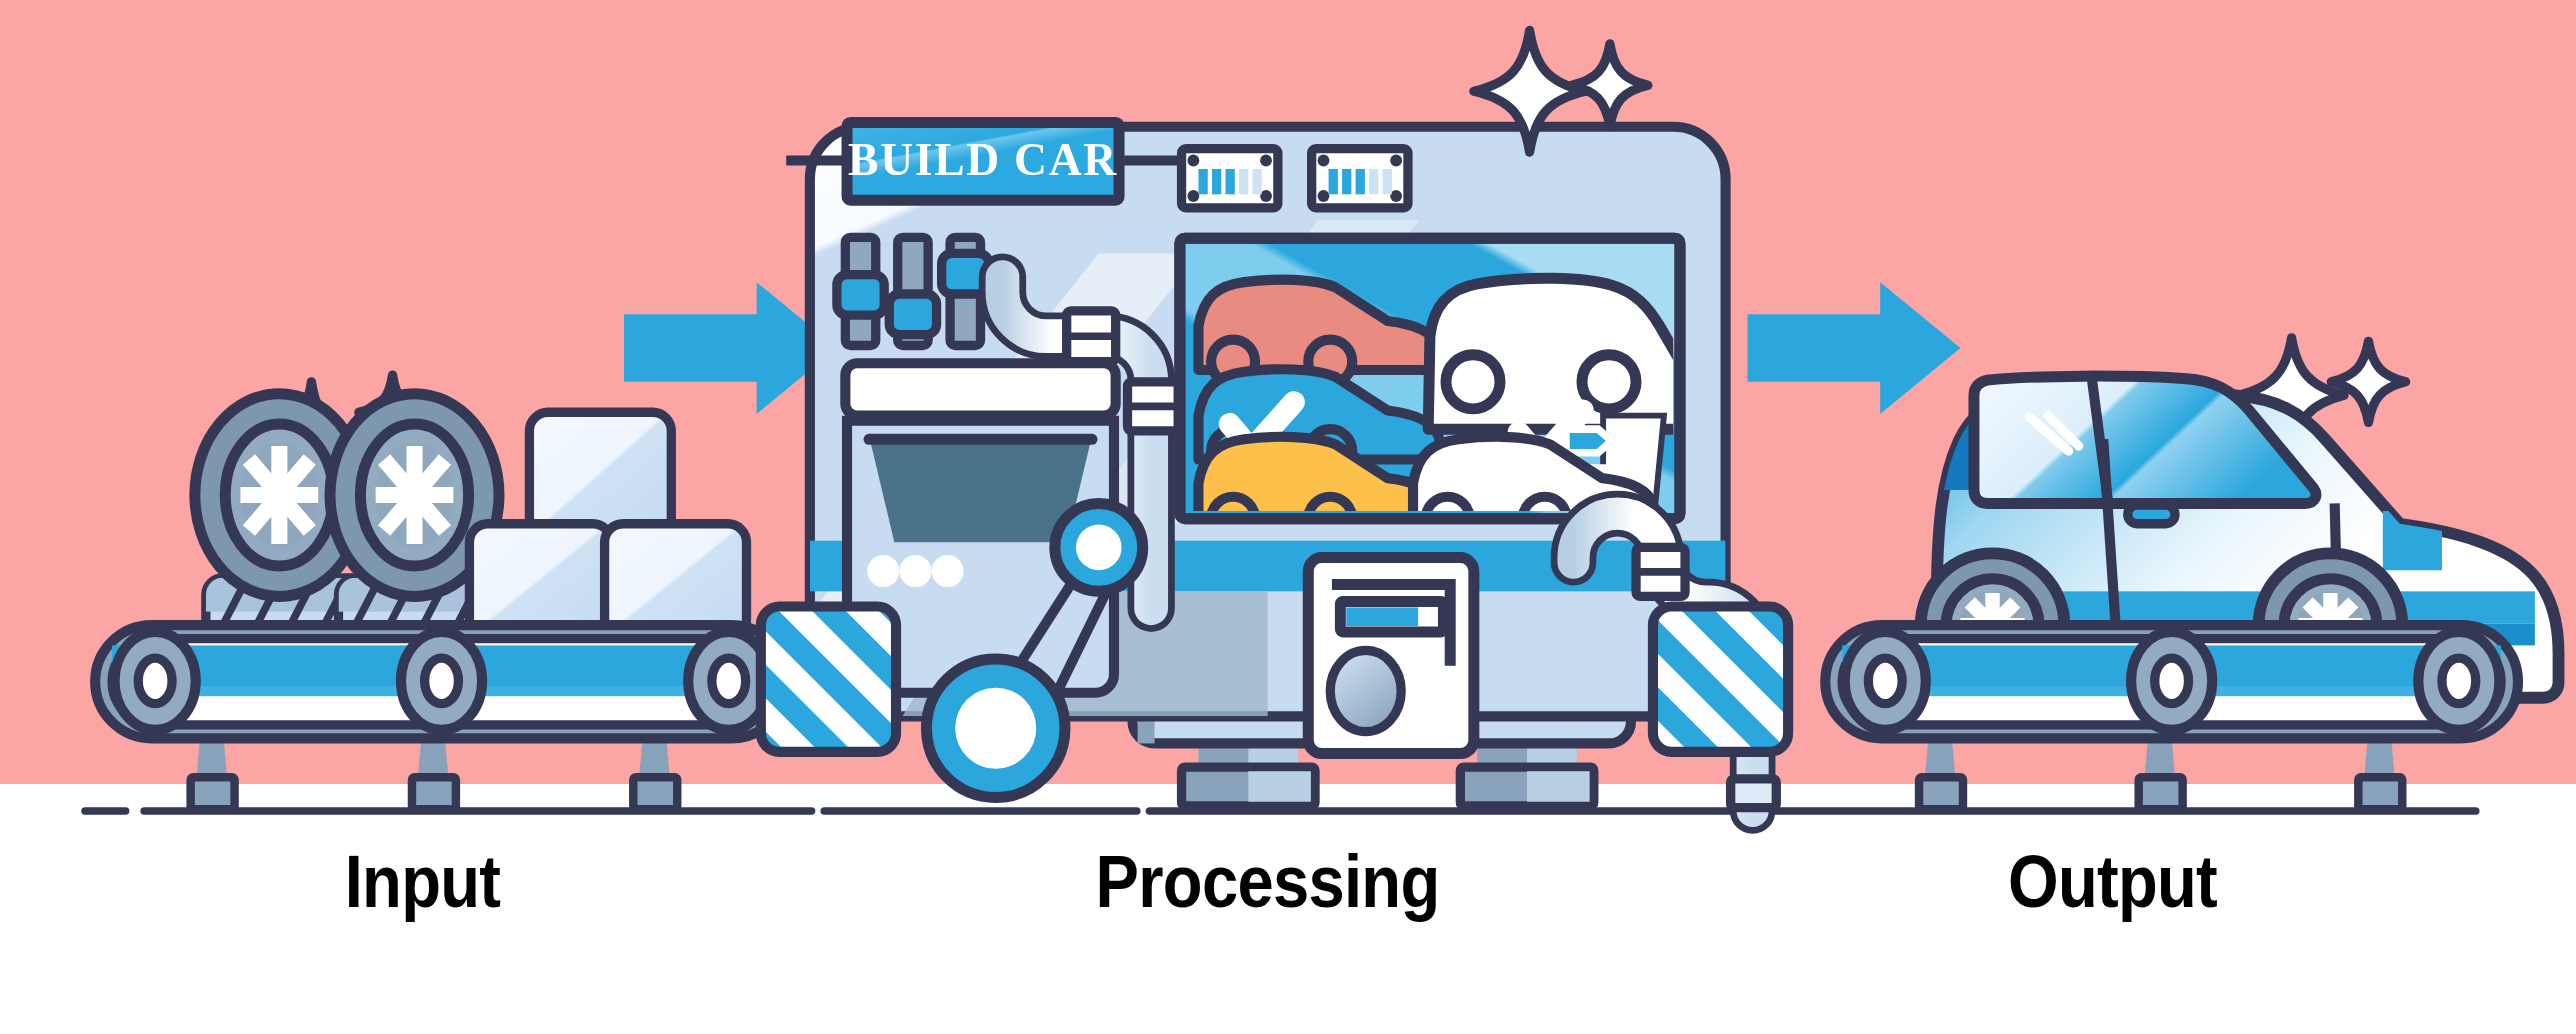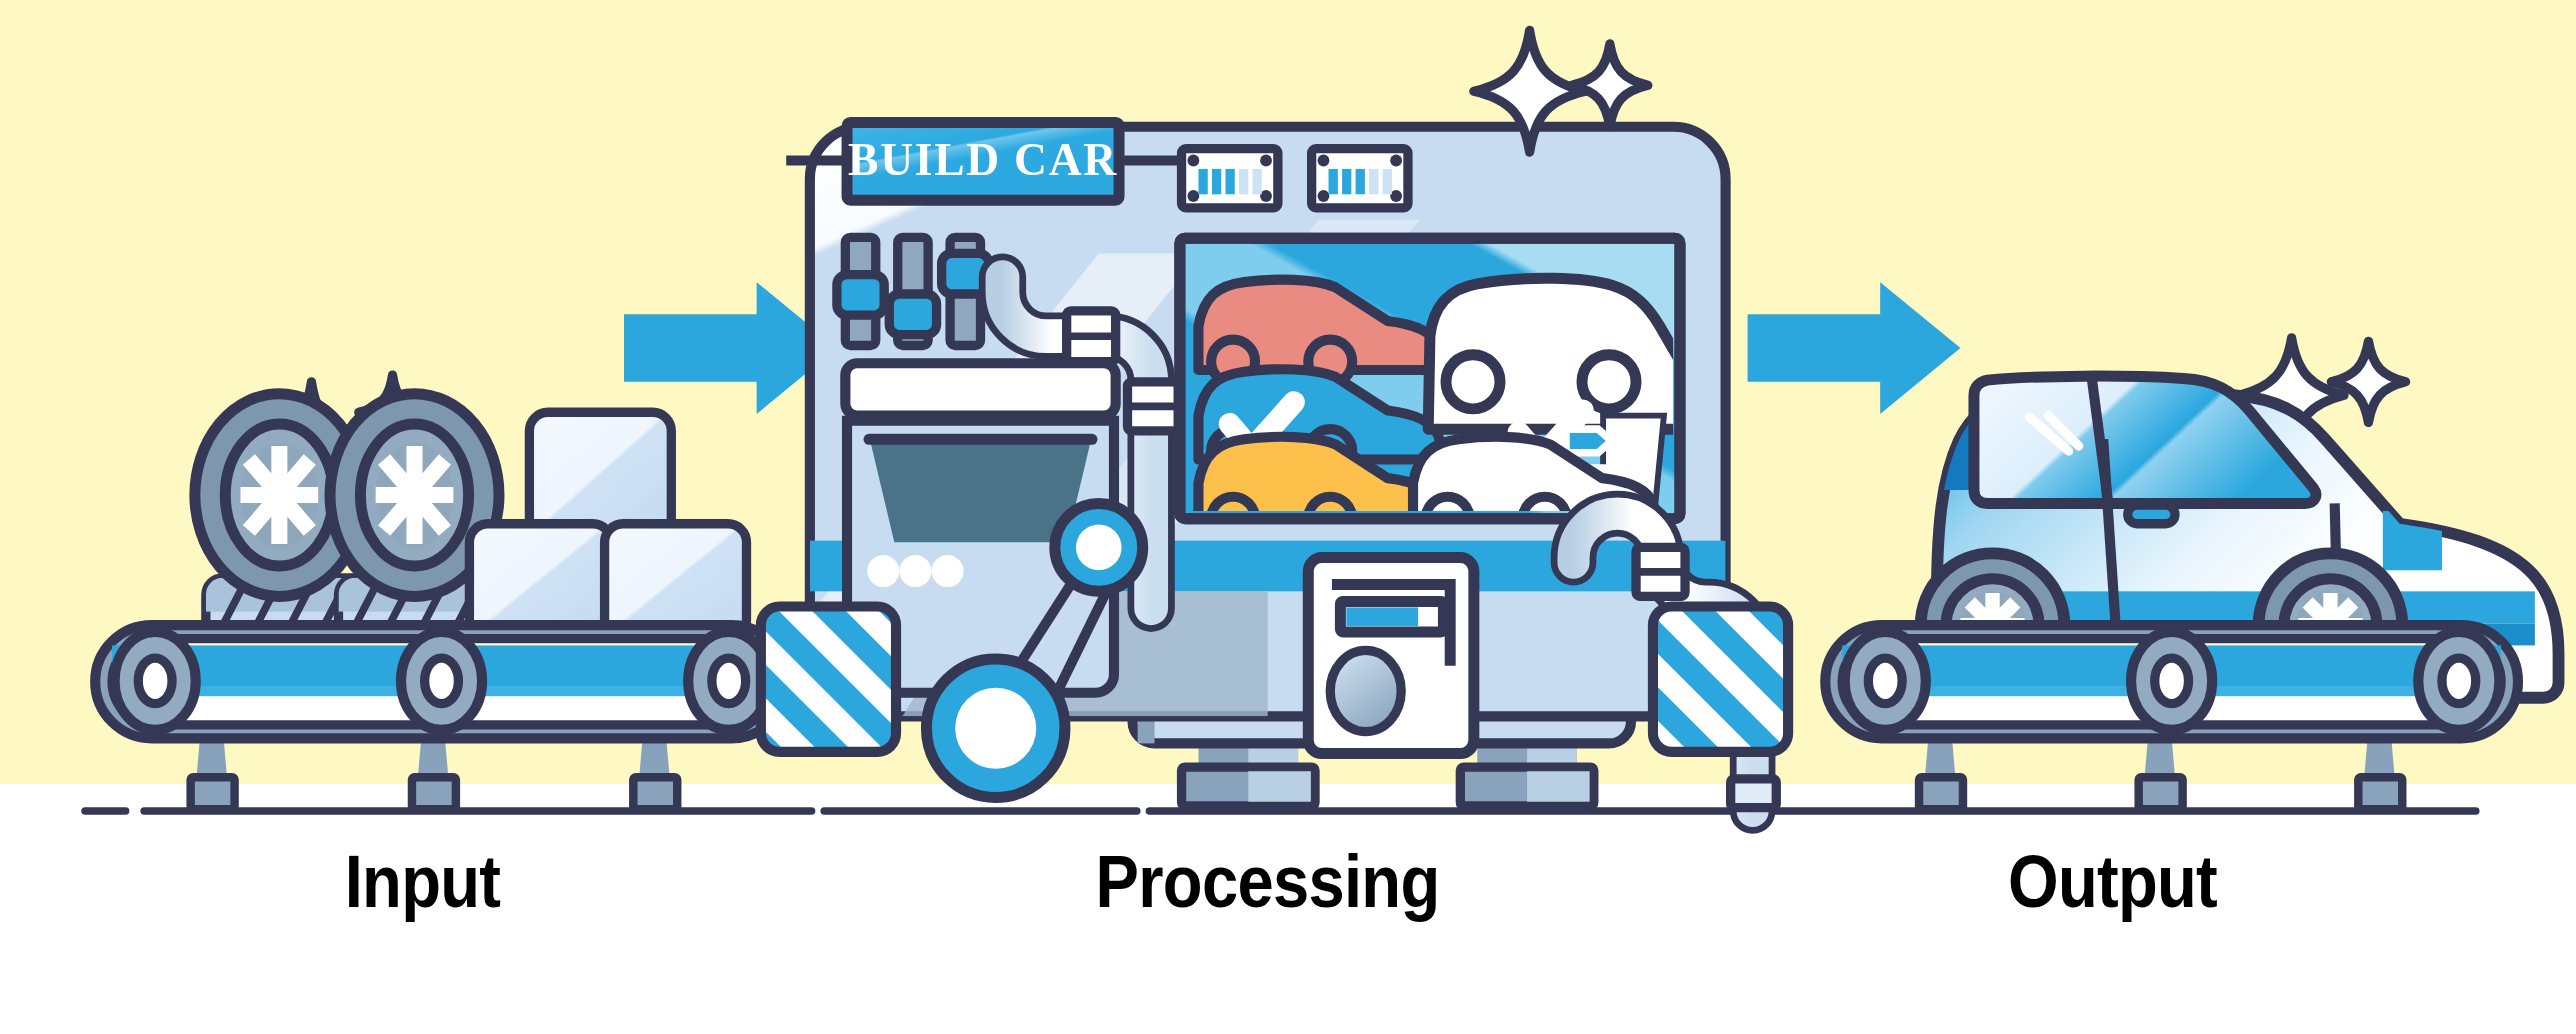--- a/index.html
+++ b/index.html
@@ -11,21 +11,21 @@
   body {
     width: 2576px;
     height: 1034px;
     font-family: "Liberation Sans", sans-serif;
     overflow: hidden;
   }
   #scene {
     position: relative;
     width: 2576px;
     height: 784px;
-    background: #fef9c3;
+    background: #fca5a5;
   }
   #scene svg.layer {
     position: absolute;
     top: 0;
     left: 0;
     width: 2576px;
     height: 1034px;
   }
   .stage-label {
     position: absolute;

